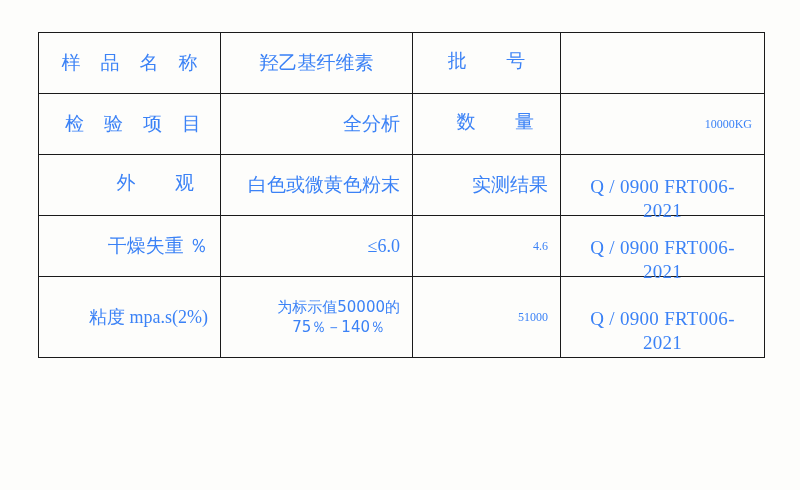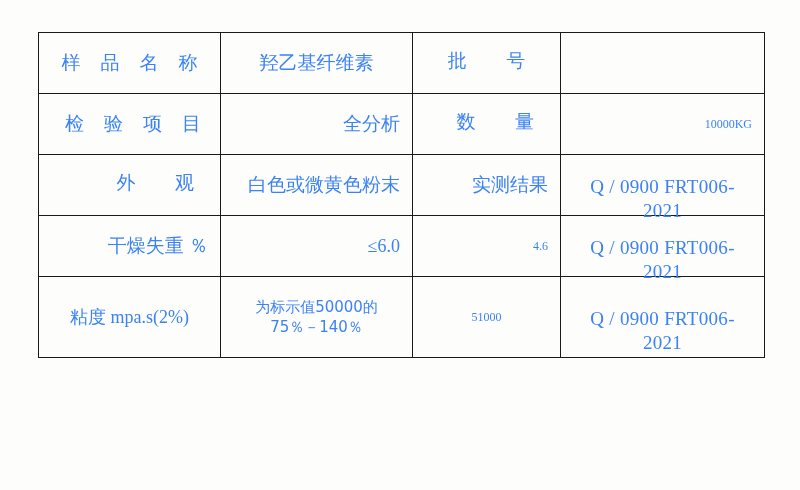--- a/index.html
+++ b/index.html
@@ -49,21 +49,21 @@
     display: flex;
     align-items: center;
     justify-content: center;
     flex-direction: column;
     height: 100%;
     padding: 2px 4px;
     box-sizing: border-box;
   }
   .r-h { height: 44px; }
   .r-n { height: 44px; align-items: flex-end; }
-  .r-tall { height: 64px; }
+  .r-tall { height: 64px; align-items: flex-end; }
 
   .cn {
     font-family: Liberation Sans, sans-serif;
     font-size: 19px;
     letter-spacing: 0px;
   }
   .cn-sp {
     font-family: "DejaVu Sans", "Liberation Sans", sans-serif;
     font-size: 19px;
     letter-spacing: 7px;

